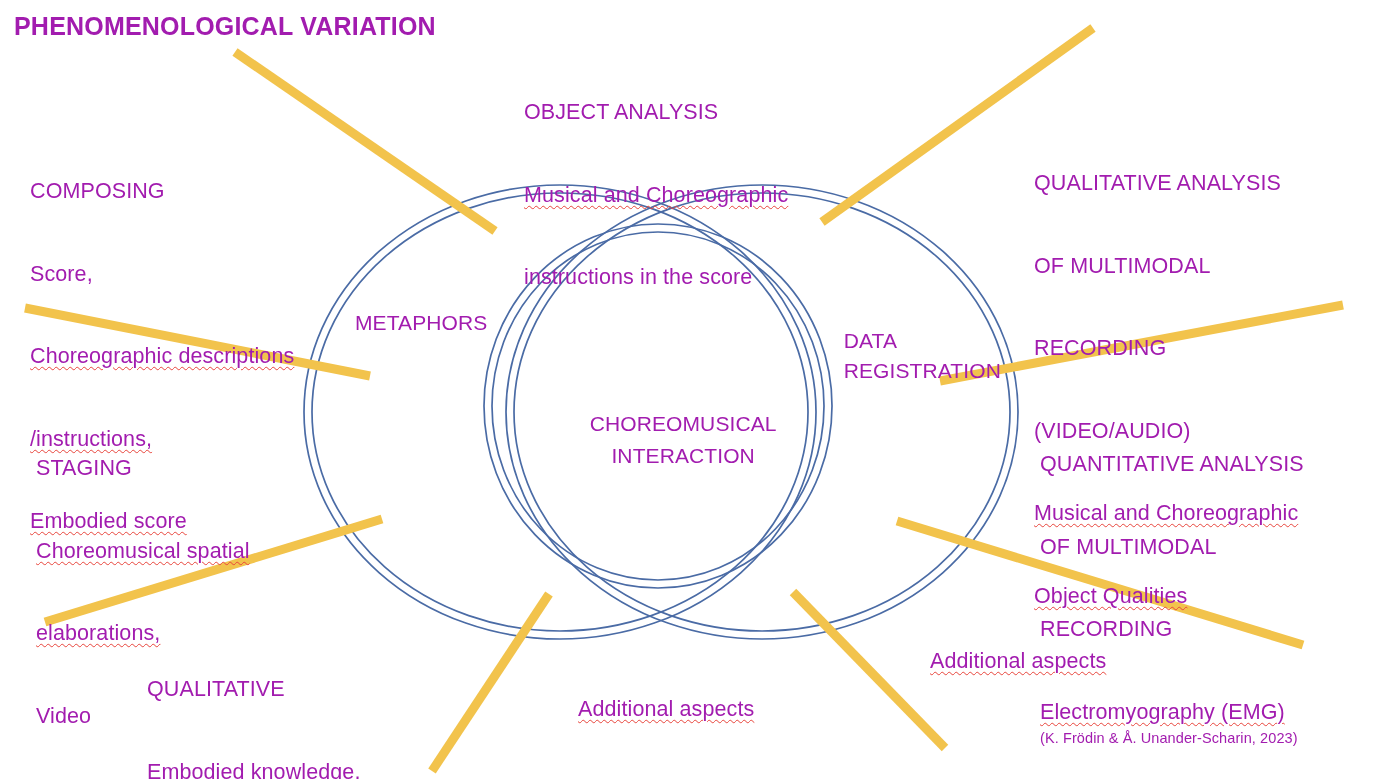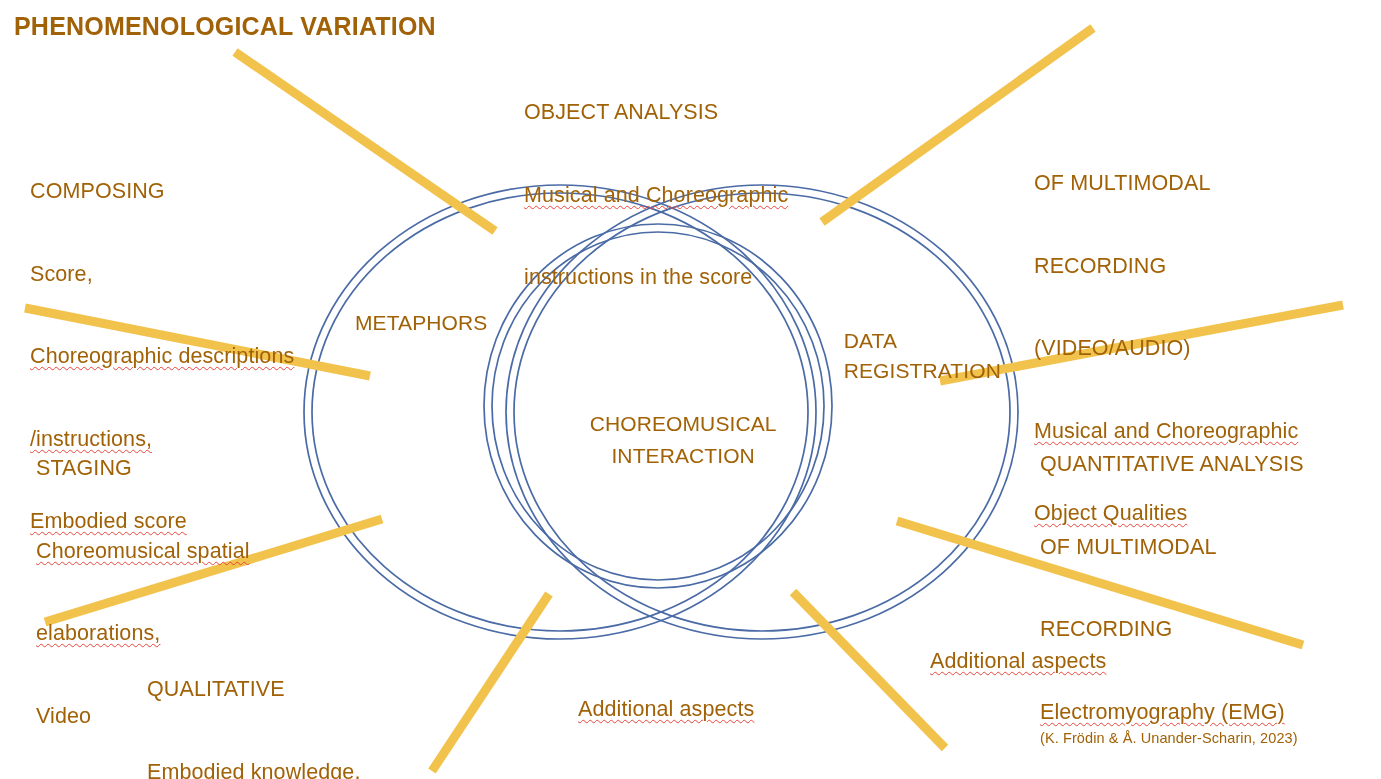--- a/index.html
+++ b/index.html
@@ -21,21 +21,21 @@
     position: absolute;
     left: 0;
     top: 0;
     width: 1381px;
     height: 779px;
   }
   .txt {
     position: absolute;
     white-space: pre;
     line-height: 1.28;
-    color: #a16207;
+    color: #a21caf;
     letter-spacing: 0.1px;
   }
   
   #page-title {
     left: 14px;
     top: 10px;
     font-size: 25px;
     font-weight: bold;
     letter-spacing: 0.2px;
   }
@@ -137,20 +137,21 @@
     
   </div>
 
   <div class="txt annot" id="block-object">
     <span class="hdr">OBJECT ANALYSIS</span>
     <span class="ln sq">Musical and Choreographic</span>
     <span class="ln">instructions in the score</span>
   </div>
 
   <div class="txt annot" id="block-qualitative">
+    <span class="hdr">QUALITATIVE ANALYSIS</span>
     <span class="ln">OF MULTIMODAL</span>
     <span class="ln">RECORDING</span>
     <span class="ln">(VIDEO/AUDIO)</span>
     <span class="ln sq">Musical and Choreographic</span>
     <span class="ln sq">Object Qualities</span>
   </div>
 
   <div class="txt annot" id="block-quantitative">
     <span class="hdr">QUANTITATIVE ANALYSIS</span>
     <span class="ln">OF MULTIMODAL</span>

